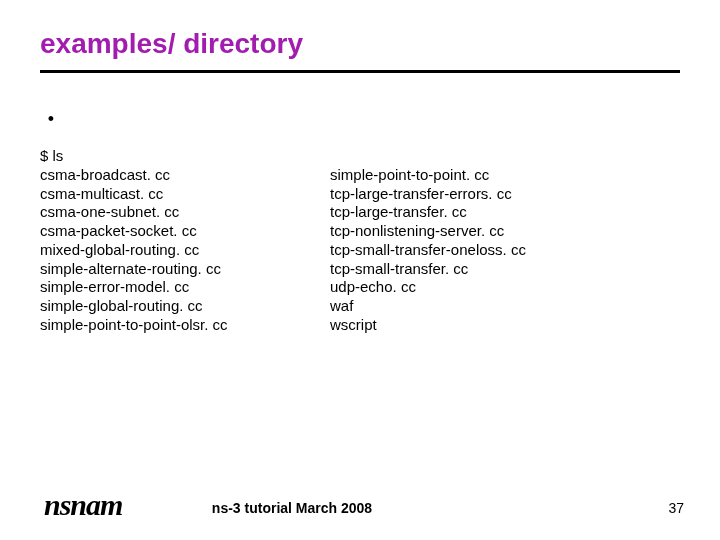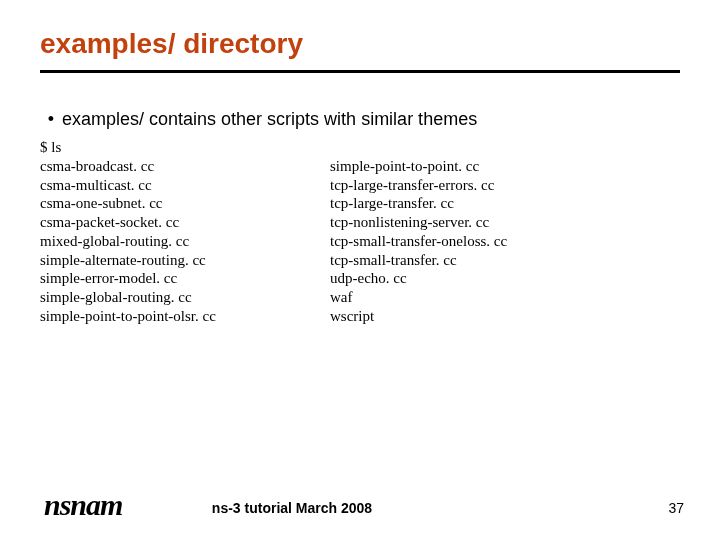--- a/index.html
+++ b/index.html
@@ -1,38 +1,37 @@
 <!DOCTYPE html>
 <html><head>
 <meta charset="utf-8">
 <style>
   * { margin: 0; padding: 0; box-sizing: border-box; }
   html, body { width: 720px; height: 540px; background: #fff; font-family: Arial, Helvetica, sans-serif; }
   .slide { position: relative; width: 720px; height: 540px; padding: 28px 40px 0 40px; }
-  .title { color: #c2410c; font-size: 28px; font-weight: bold; margin-bottom: 10px; }
+  .title { color: #a21caf; font-size: 28px; font-weight: bold; margin-bottom: 10px; }
   .hr { height: 3px; background: #000; margin-bottom: 36px; }
   .bullet-row { display: flex; align-items: baseline; font-size: 18px; margin-bottom: 6px; }
   .bullet-dot { width: 22px; text-align: center; font-size: 18px; }
-  .listing { font-family: Liberation Serif, serif; font-size: 15px; line-height: 1.25; white-space: pre; margin-top: 8px; }
+  .listing { font-family: Liberation Sans, sans-serif; font-size: 15px; line-height: 1.25; white-space: pre; margin-top: 17px; }
   .col1 { display: inline-block; width: 290px; }
   .footer { position: absolute; bottom: 18px; left: 0; width: 720px; }
   .logo { position: absolute; left: 44px; bottom: 0; font-family: "Times New Roman", Times, serif; font-weight: bold; font-style: italic; font-size: 30px; letter-spacing: -1px; }
   .ftext { position: absolute; width: 584px; text-align: center; bottom: 6px; font-size: 14px; font-weight: bold; }
   .pnum { position: absolute; right: 36px; bottom: 6px; font-size: 14px; margin-top: 24px; }
 </style>
 </head>
 <body>
 
 <div class="slide">
   <div class="title">examples/ directory</div>
   <div class="hr"></div>
 
   <div class="bullet-row">
     <span class="bullet-dot">•</span>
-    <span>examples/ contains other scripts with similar themes</span>
   </div>
 
   <div class="listing" id="listing">$ ls
 <span class="col1">csma-broadcast. cc</span>simple-point-to-point. cc
 <span class="col1">csma-multicast. cc</span>tcp-large-transfer-errors. cc
 <span class="col1">csma-one-subnet. cc</span>tcp-large-transfer. cc
 <span class="col1">csma-packet-socket. cc</span>tcp-nonlistening-server. cc
 <span class="col1">mixed-global-routing. cc</span>tcp-small-transfer-oneloss. cc
 <span class="col1">simple-alternate-routing. cc</span>tcp-small-transfer. cc
 <span class="col1">simple-error-model. cc</span>udp-echo. cc

